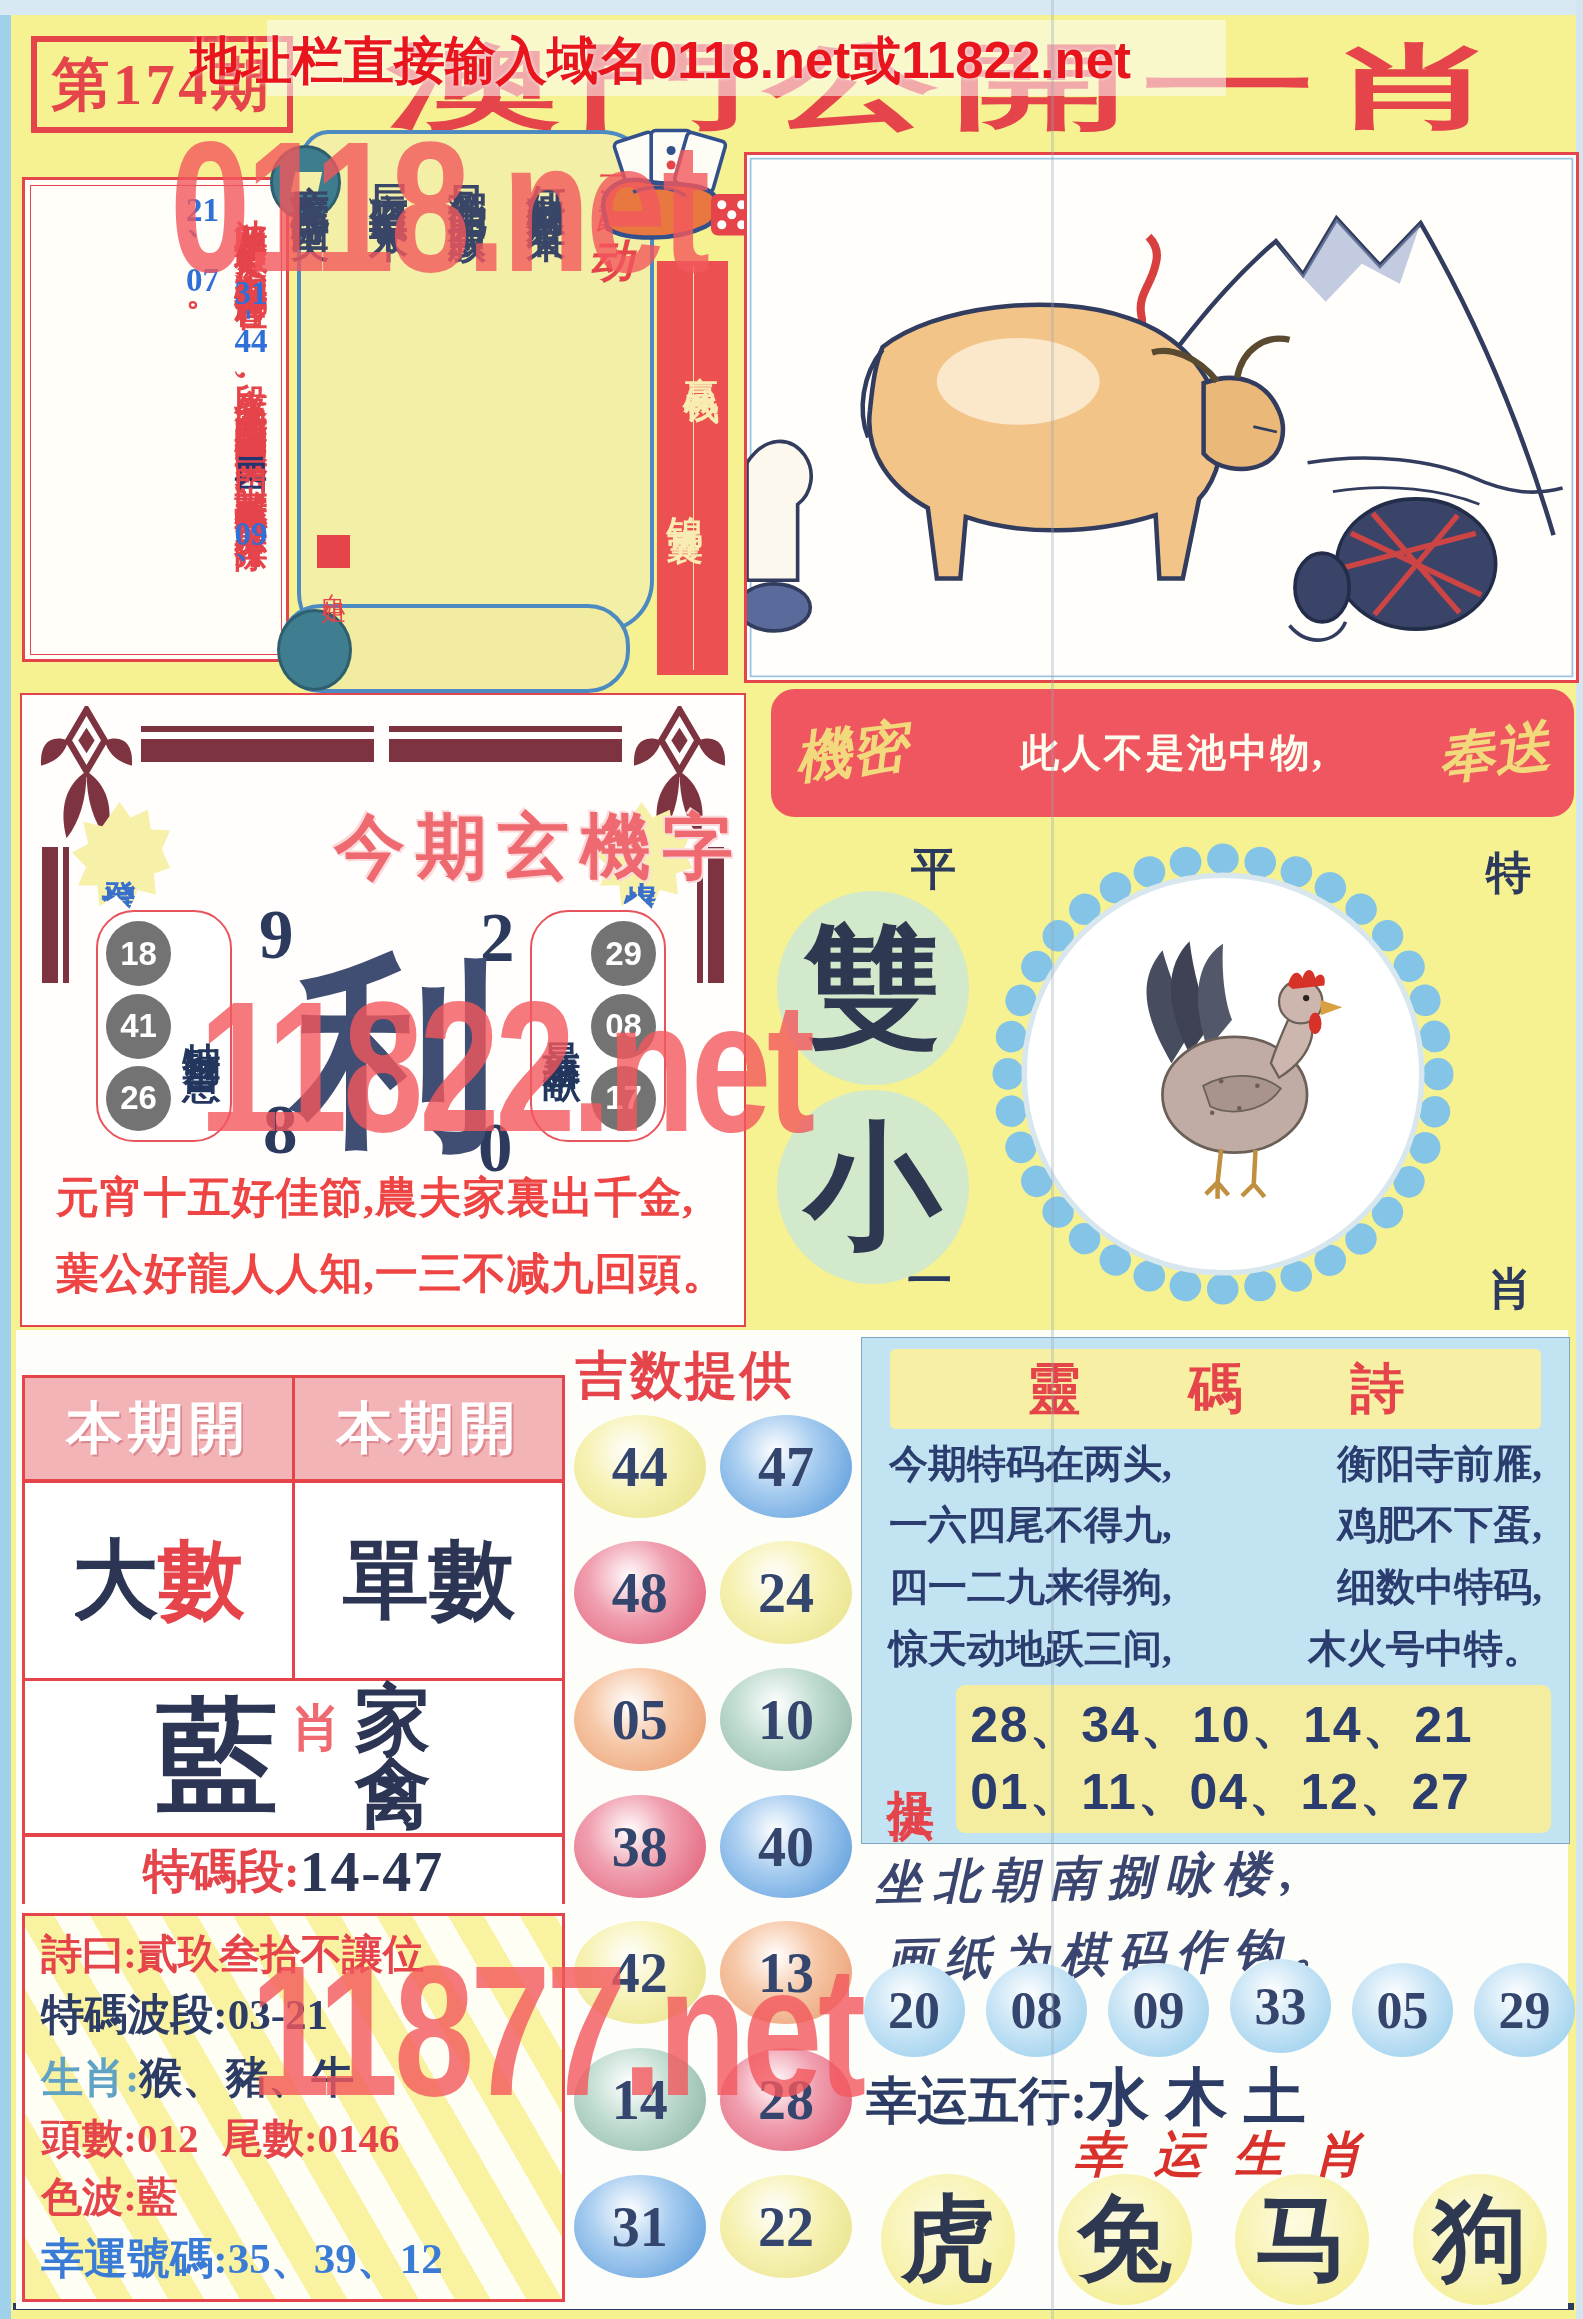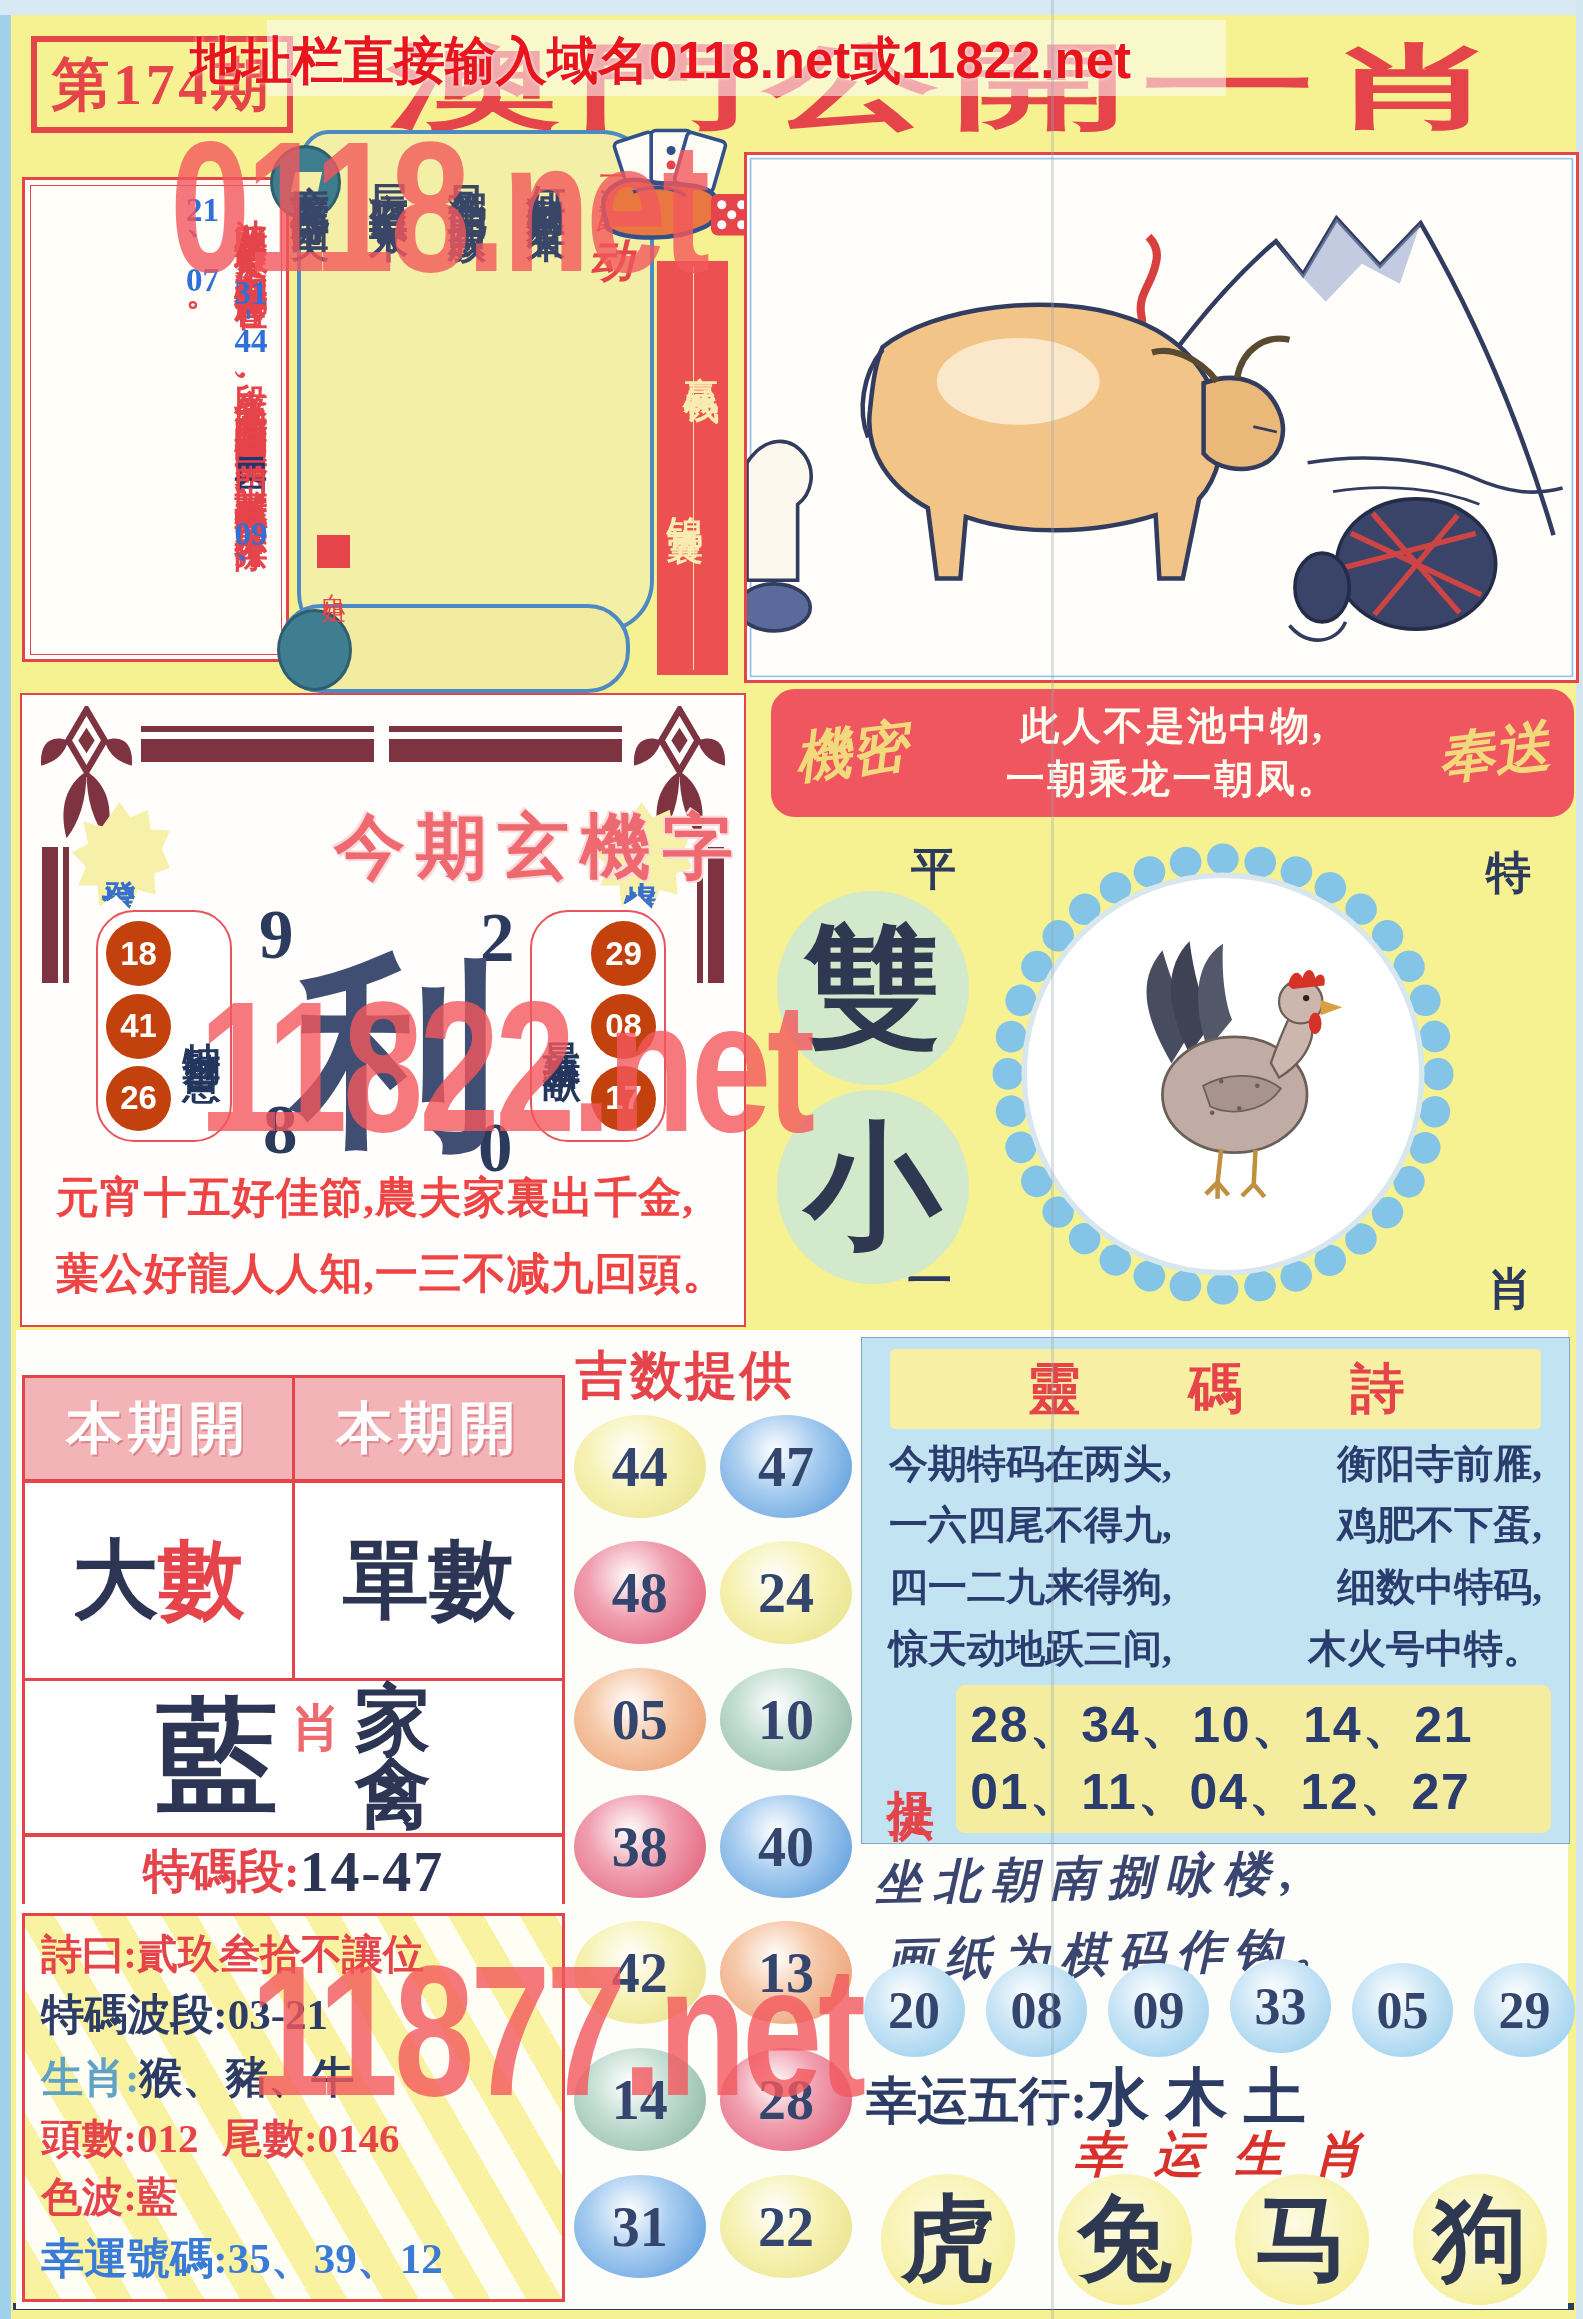--- a/index.html
+++ b/index.html
@@ -78,21 +78,21 @@
   .star{position:absolute;width:101px;height:110px;background:#f6f0a8;
         clip-path:polygon(50% 0,61% 14%,78% 7%,81% 25%,100% 26%,92% 43%,100% 60%,84% 65%,86% 84%,68% 80%,60% 97%,47% 85%,30% 95%,28% 76%,9% 76%,17% 59%,3% 46%,19% 38%,14% 18%,33% 22%);
         display:flex;align-items:center;justify-content:center;}
   .star-text{writing-mode:vertical-rl;text-orientation:upright;color:#3a70cc;font-size:36px;font-weight:900;letter-spacing:5.4px;}
   .mystery-title{position:absolute;left:0;right:0;top:105px;text-align:right;font-size:71px;font-weight:700;
                  color:#ef6a70;letter-spacing:11px;font-family:"Liberation Serif",serif;
                  text-shadow:1.8px 1.8px 0 #fbd9da,-1.8px -1.8px 0 #fbd9da;}
   .pill{position:absolute;top:215px;width:136px;height:232px;border:2.7px solid #e8545c;border-radius:38px;
         display:flex;padding:5.4px 3.6px;box-sizing:border-box;background:#fff;}
   .pill-circles{display:flex;flex-direction:column;justify-content:space-around;align-items:center;flex:0 0 74px;}
-  .pill-circle{width:65px;height:65px;border-radius:50%;background:#c2410c;color:#fff;font-weight:700;
+  .pill-circle{width:65px;height:65px;border-radius:50%;background:#737373;color:#fff;font-weight:700;
                font-size:33px;display:flex;align-items:center;justify-content:center;}
   .pill-label{flex:1;display:flex;align-items:center;justify-content:center;writing-mode:vertical-rl;
               text-orientation:upright;font-size:38px;font-weight:900;color:#23365e;letter-spacing:7.2px;
               font-family:"Liberation Serif",serif;}
   .m-digit{position:absolute;font-size:69px;font-weight:700;color:#2c3a5e;font-family:"Liberation Serif",serif;}
   .m-big{position:absolute;left:261px;top:242px;width:226px;height:235px;font-size:204px;font-weight:900;
          color:#414e74;font-family:"Liberation Serif",serif;line-height:235px;text-align:center;}
   .m-poem{position:absolute;left:34px;right:27px;font-size:43px;font-weight:700;color:#ef4444;
           font-family:"Liberation Serif",serif;letter-spacing:0.9px;white-space:nowrap;}
   
@@ -254,21 +254,20 @@
       <path d="M600 520 C620 544 652 540 662 516" stroke="#323c5e" stroke-width="4" fill="none"></path>
       <path d="M0 340 C20 310 48 310 64 332 C76 350 72 374 56 386 L56 470 L0 470 Z" fill="#fdf8ee" stroke="#323c5e" stroke-width="4"></path>
       <ellipse cx="30" cy="500" rx="40" ry="26" fill="#5a6a9a" stroke="#323c5e" stroke-width="4"></ellipse>
     </svg>
   </div>
 
   <div class="abs secret-banner">
     <div class="secret-side">機密</div>
     <div class="secret-center">
       <div>此人不是池中物,</div>
-      <div>一朝乘龙一朝凤。</div>
     </div>
     <div class="secret-side">奉送</div>
   </div>
 
   <div class="abs mystery-box">
     <svg class="orn" style="left:11px;top:11px;" viewBox="0 0 118 150" width="107" height="136">
         <use href="#orn"></use>
       </svg>
     <svg class="orn orn-tr" style="right:11px;top:11px;" viewBox="0 0 118 150" width="107" height="136">
         <use href="#orn"></use>

